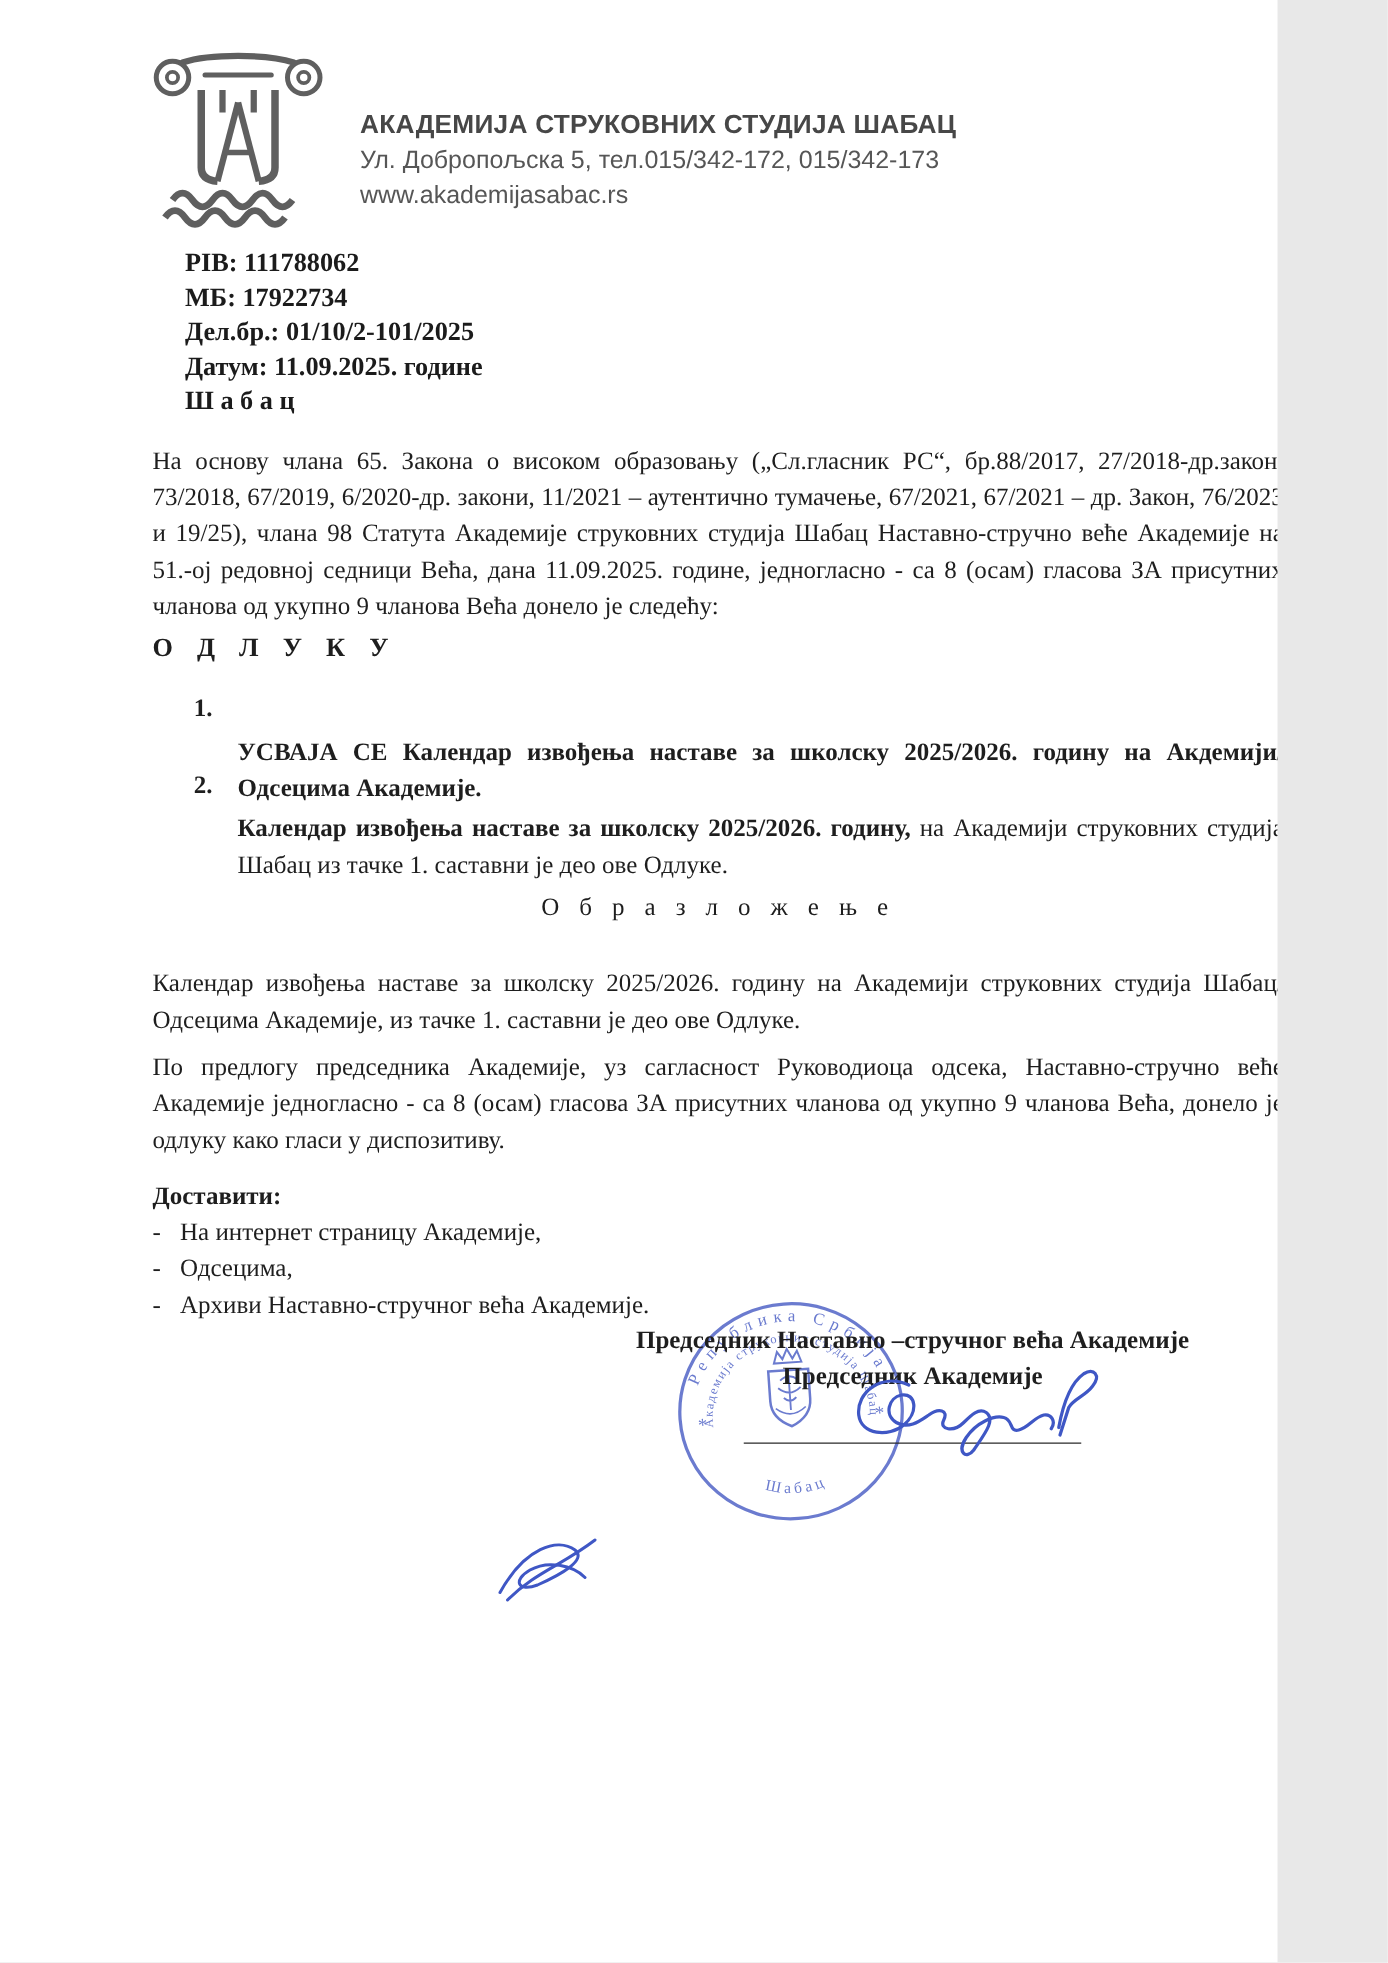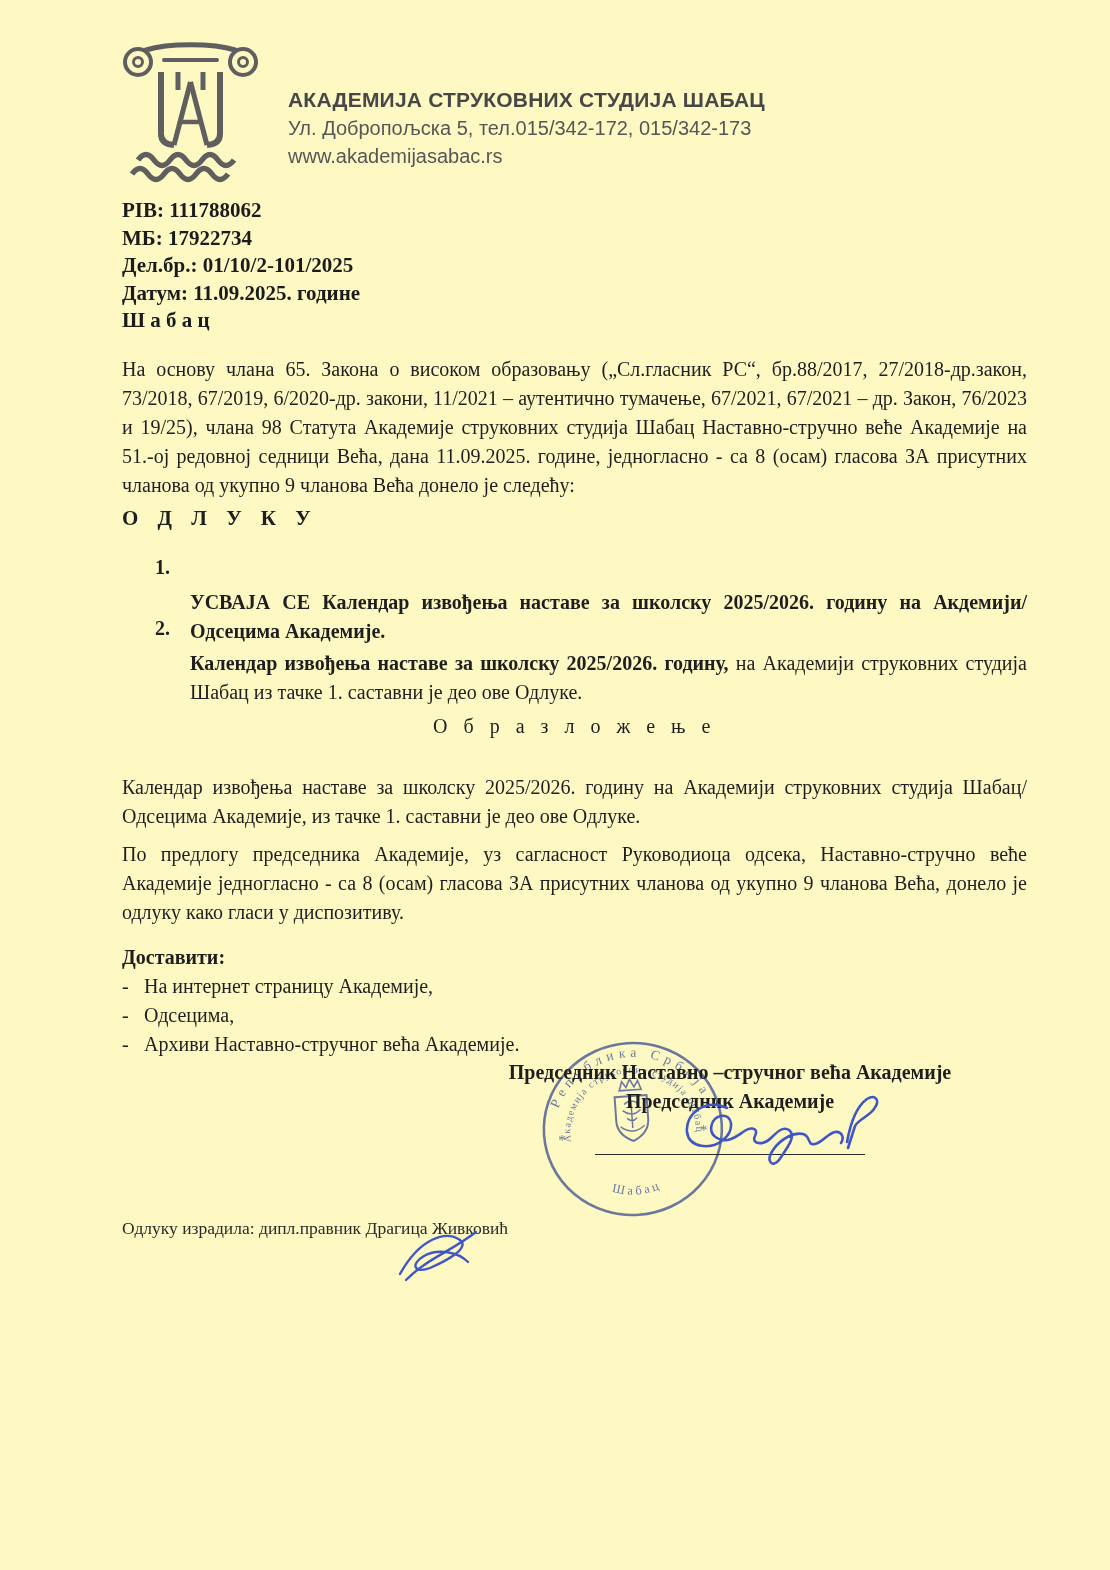--- a/index.html
+++ b/index.html
@@ -1,36 +1,36 @@
 <!DOCTYPE html>
 <html><head>
 <meta charset="utf-8">
 <style>
   html,body{margin:0;padding:0;background:#e8e8e8;}
   .page{
     position:relative;
-    width:1110px;height:1570px;
-    background:#fef9c3;
+    width:1022px;height:1570px;
+    background:#ffffff;
     font-family:"Liberation Serif","DejaVu Serif",serif;
     color:#1e1e1e;
     overflow:hidden;
   }
   
   .letterhead{position:absolute;left:118px;top:38px;display:flex;}
   .logo-box{width:145px;height:148px;flex:0 0 auto;}
   .head-text{
     font-family:"Liberation Sans","DejaVu Sans",sans-serif;
     margin-left:25px;margin-top:48px;color:#4d4d4d;
   }
   .org-name{font-size:21px;font-weight:bold;letter-spacing:.2px;line-height:28px;color:#474747;}
   .org-addr{font-size:20px;line-height:28px;color:#565656;}
   .org-web{font-size:20px;line-height:28px;color:#565656;}
   
   .meta{position:absolute;left:122px;top:197px;font-weight:bold;font-size:21px;line-height:27.5px;color:#1b1b1b;}
-  .meta div{white-space:pre;}
+  .meta div{white-space:pre;margin-left:26px;}
   
   .blk{position:absolute;left:122px;width:905px;font-size:20px;line-height:29px;}
   .just{text-align:justify;}
   .intro{top:355px;}
   .decision-title{top:504px;text-align:left;font-weight:bold;font-size:21px;letter-spacing:7px;}
   .item{position:absolute;left:155px;width:872px;font-size:20px;line-height:29px;text-align:justify;}
   .item .num{position:absolute;left:0;top:0;font-weight:bold;}
   .item .itxt{display:block;margin-left:35px;margin-top:35px;}
   .item1{top:553px;}
   .item2{top:614px;}
@@ -167,21 +167,20 @@
     <div class="sig-role2">Председник  Академије</div>
     <div class="sig-script">
       <svg width="235" height="78" viewBox="0 0 235 78" fill="none" stroke="#3f57c5" stroke-width="2.6" stroke-linecap="round">
         <path d="M52,18 C30,8 10,24 12,42 C14,58 36,60 48,50 C60,40 58,24 46,26 C36,28 32,42 42,48 C52,54 62,46 68,42 C76,36 84,38 80,46 C76,54 88,56 96,48 C102,42 108,36 114,40 C122,46 112,58 104,70 C98,78 90,72 98,60 C106,48 120,42 128,44 C136,46 132,56 140,54 C148,52 152,44 160,42 C166,41 170,47 166,53"></path>
         <path d="M172,52 C176,30 182,16 192,9 C200,4 206,10 199,19 C193,27 184,29 180,36 L173,58"></path>
       </svg>
     </div>
     <div class="sig-line"></div>
   </div>
 
-  <div class="footer-note">Одлуку израдила: дипл.правник Драгица Живковић</div>
   <div class="footer-sig">
     <svg width="92" height="58" viewBox="0 0 92 58" fill="none" stroke="#3f57c5" stroke-width="2.4" stroke-linecap="round">      
         <path d="M12,48 C32,12 58,4 72,14 C82,22 60,34 42,42 C26,48 22,38 36,30 C50,22 70,26 80,36"></path>
       <path d="M18,54 C40,32 62,26 88,6"></path>
     </svg>
   </div>
 
 </div>
 
 </body></html>

